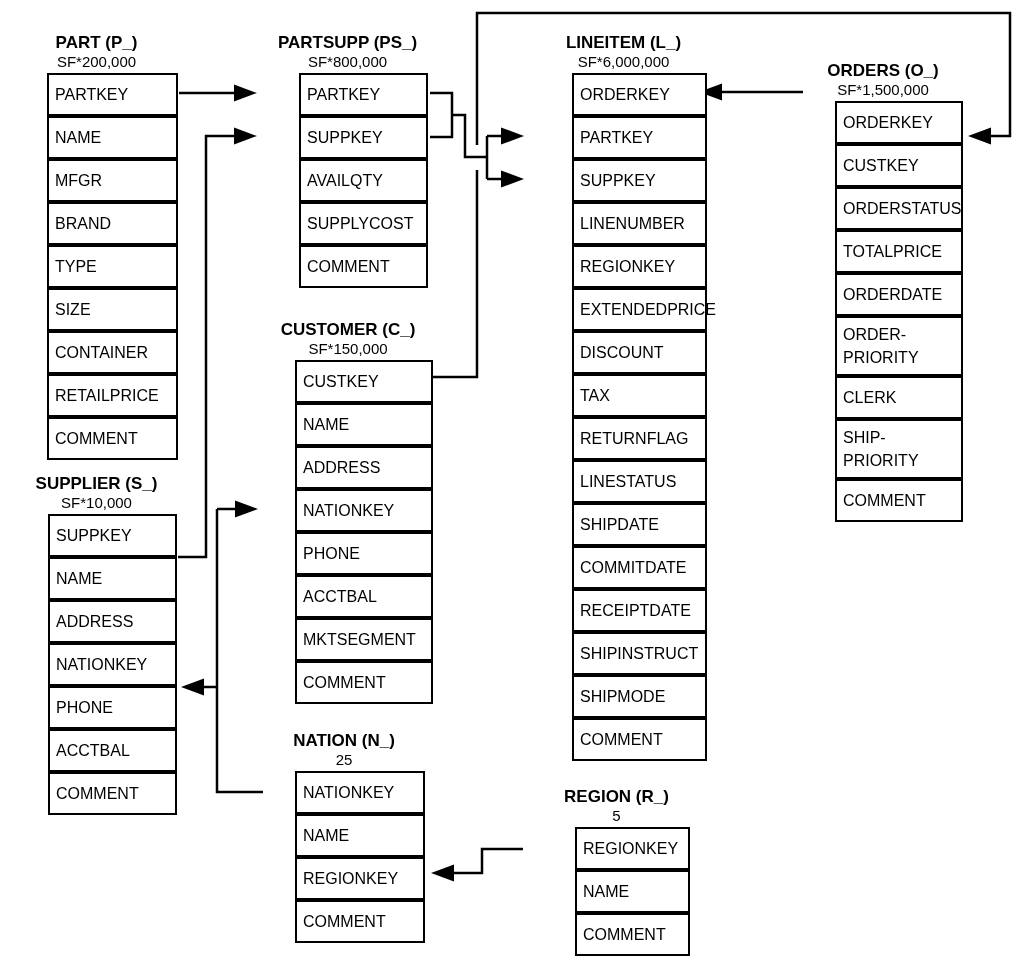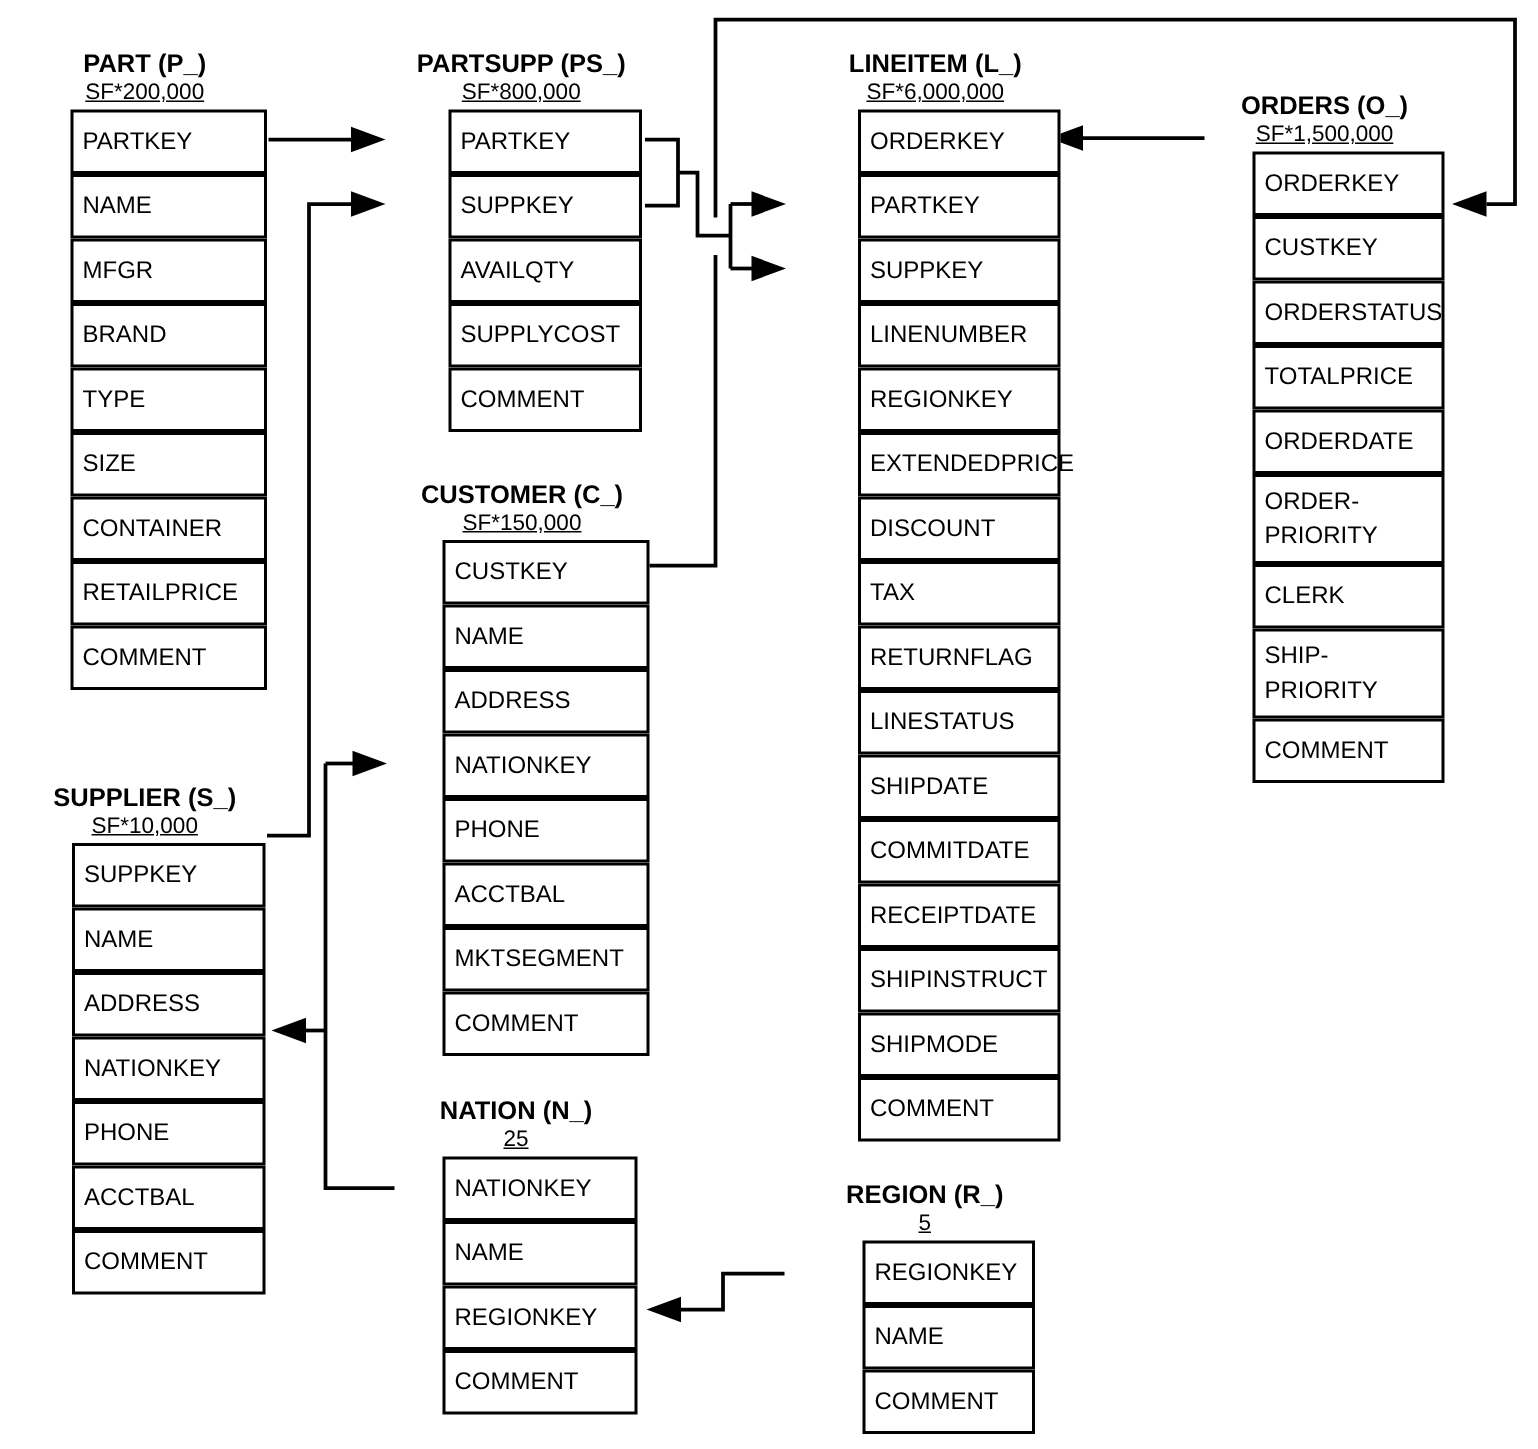--- a/index.html
+++ b/index.html
@@ -1,40 +1,40 @@
 <!DOCTYPE html>
 <html><head>
 <meta charset="utf-8">
 <style>
   html,body{margin:0;padding:0;background:#ffffff;}
   body{width:1025px;height:966px;position:relative;font-family:"Liberation Sans",sans-serif;color:#000;}
   .canvas{position:absolute;left:0;top:0;width:1025px;height:966px;background:#fff;overflow:hidden;}
   svg.connectors{position:absolute;left:0;top:0;}
   .table{position:absolute;}
   .t-title{font-weight:bold;font-size:17px;line-height:19px;text-align:center;white-space:nowrap;}
-  .t-card{font-size:15px;line-height:19px;text-align:center;white-space:nowrap;margin-bottom:2px;text-decoration:underline;}
+  .t-card{font-size:15px;line-height:19px;text-align:center;white-space:nowrap;margin-bottom:2px;}
   .rows{display:flex;flex-direction:column;padding-left:32px;}
   .row{
     background:#fff;
     border:2px solid #000;
     min-height:43px;
     box-sizing:border-box;
     display:flex;
     align-items:center;
     padding:5px 2px 5px 6px;
     font-size:16px;
     line-height:23px;
     white-space:pre-line;
   }
   #t-part{left:15px;top:33px;width:163px;}
   #t-partsupp{left:267px;top:33px;width:161px;}
   #t-lineitem{left:528px;top:33px;width:167px;margin-left:12px;}
   #t-orders{left:803px;top:33px;width:160px;margin-top:28px;}
   #t-customer{left:263px;top:320px;width:170px;}
-  #t-supplier{left:16px;top:522px;width:161px;}
+  #t-supplier{left:16px;top:474px;width:161px;}
   #t-nation{left:263px;top:731px;width:162px;}
   #t-region{left:523px;top:787px;width:147px;margin-left:20px;}
   .connectors path{stroke:#000;stroke-width:2.5;fill:none;}
   .connectors polygon{fill:#000;stroke:none;}
 </style>
 </head>
 <body>
 
 <div class="canvas">
 

